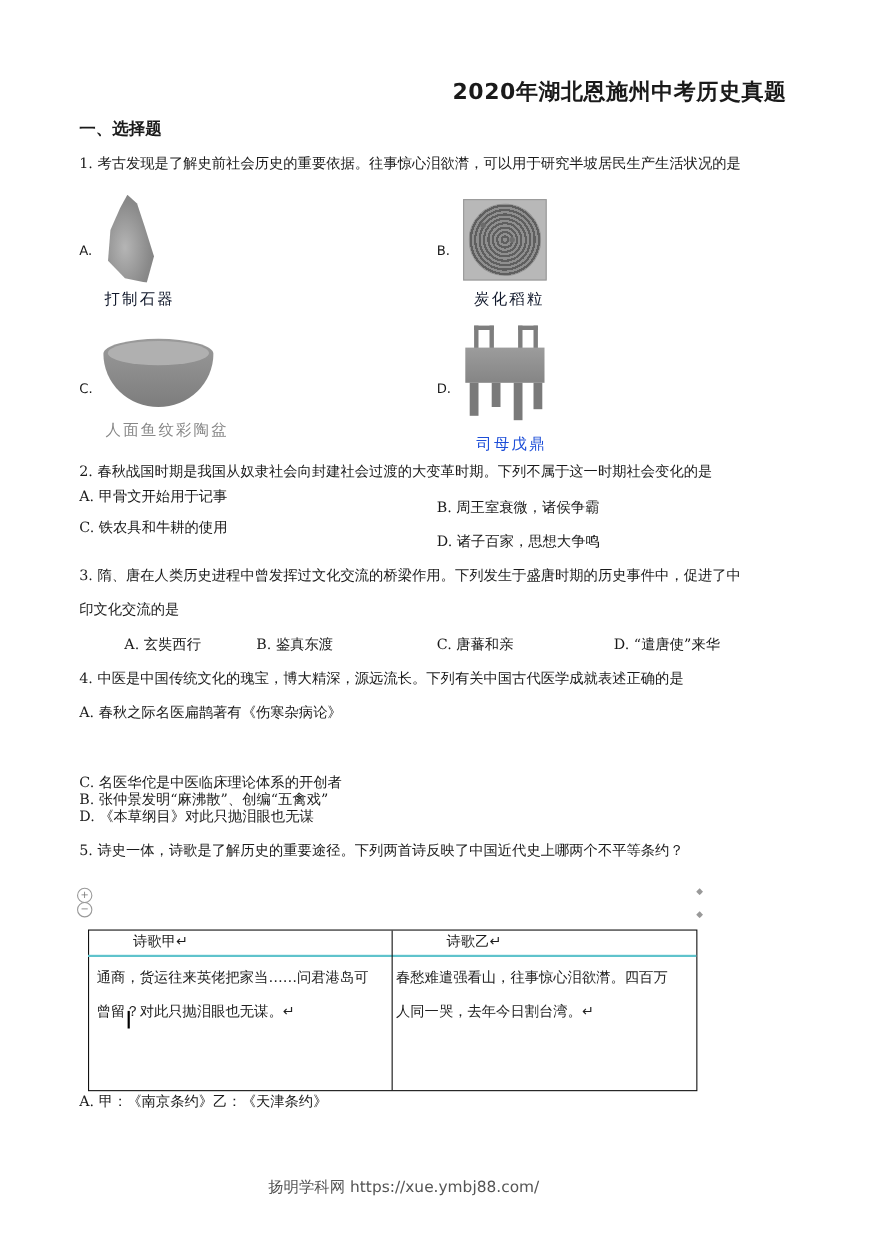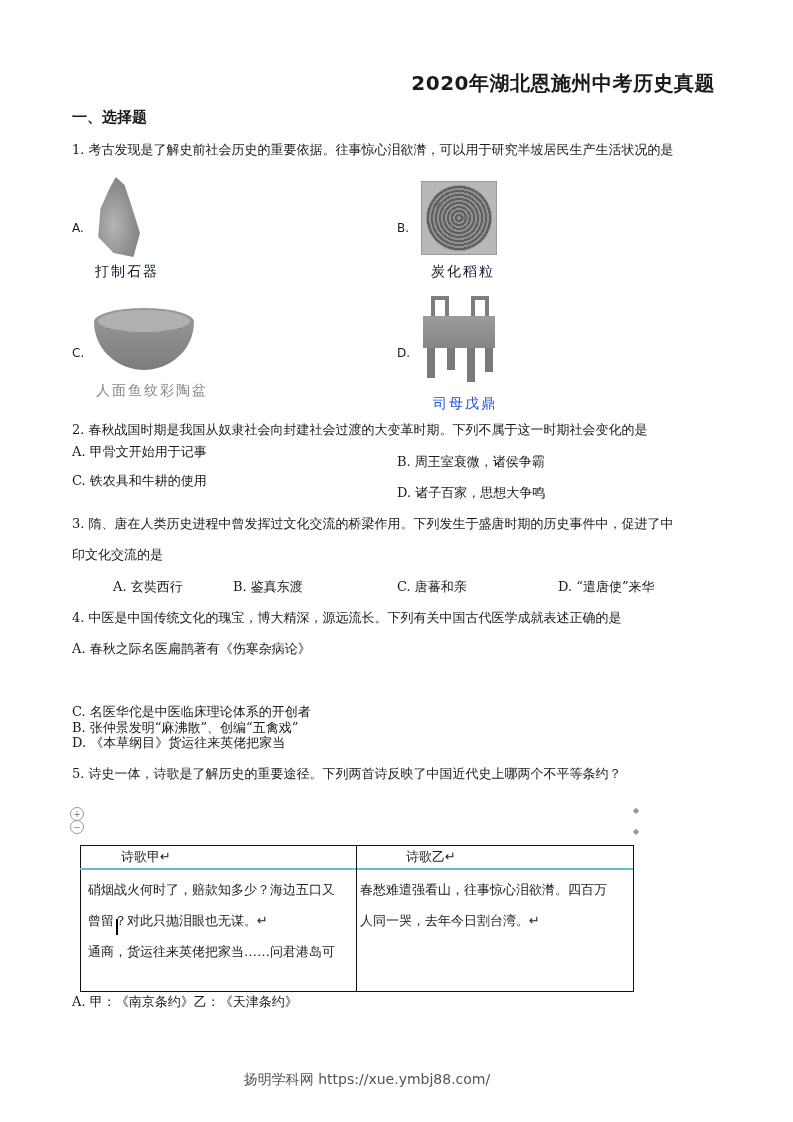--- a/index.html
+++ b/index.html
@@ -167,42 +167,41 @@
 <div class="abs q" style="left:72px; top:671px;margin-top:48px;">
   <span>B.</span>
   <span>张仲景发明“麻沸散”、创编“五禽戏”</span>
 </div>
 <div class="abs q" style="left:72px; top:703px;">
   <span>C.</span>
   <span>名医华佗是中医临床理论体系的开创者</span>
 </div>
 <div class="abs q" style="left:72px; top:734px;">
   <span>D.</span>
-  <span>《本草纲目》货运往来英佬把家当</span>
+  <span>《本草纲目》对此只抛泪眼也无谋</span>
 </div>
 
 <div class="abs q" style="left:72px; top:765px;">
   <span>5.</span>
   <span>诗史一体，诗歌是了解历史的重要途径。下列两首诗反映了中国近代史上哪两个不平等条约？</span>
 </div>
 
 <div class="abs handle-circle" style="left:70px; top:807px;">+</div>
 <div class="abs handle-circle" style="left:70px; top:820px;">−</div>
 <div class="abs" style="left:633px; top:806px; font-size:8px; color:#999;">◆</div>
 <div class="abs" style="left:633px; top:827px; font-size:8px; color:#999;">◆</div>
 
 <div class="abs poem-table">
   <div class="hdr" style="left:40px;">诗歌甲↵</div>
   <div class="hdr" style="left:325px;">诗歌乙↵</div>
   <div class="cyan"></div>
   <div class="vline"></div>
   <div class="cell" style="left:7px; width:265px;">
-    <div>硝烟战火何时了，赔款知多少？海边五口又</div>
+    <div>通商，货运往来英佬把家当……问君港岛可</div>
     <div>曾留？对此只抛泪眼也无谋。↵</div>
-    <div>通商，货运往来英佬把家当……问君港岛可</div>
   </div>
   <div class="cell" style="left:279px; width:265px;">
     <div>春愁难遣强看山，往事惊心泪欲潸。四百万</div>
     <div>人同一哭，去年今日割台湾。↵</div>
   </div>
   <div class="abs" style="left:35px; top:73px; width:2px; height:16px; background:#000;"></div>
 </div>
 
 <div class="abs q" style="left:72px; top:993px;">
   <span>A.</span>

